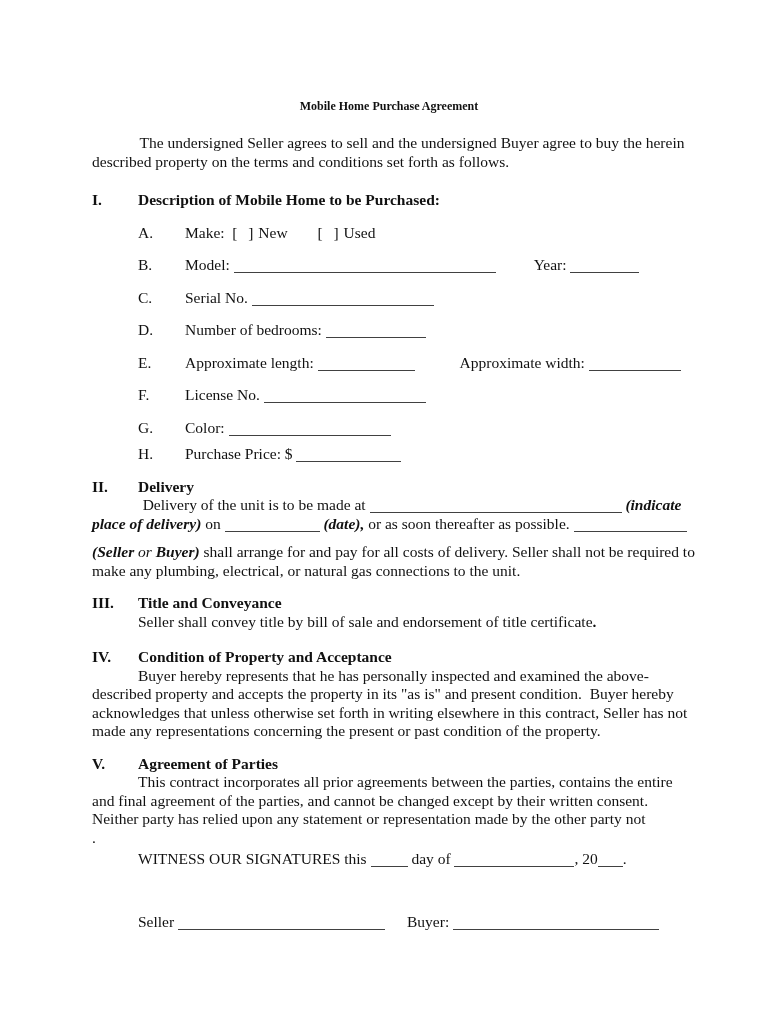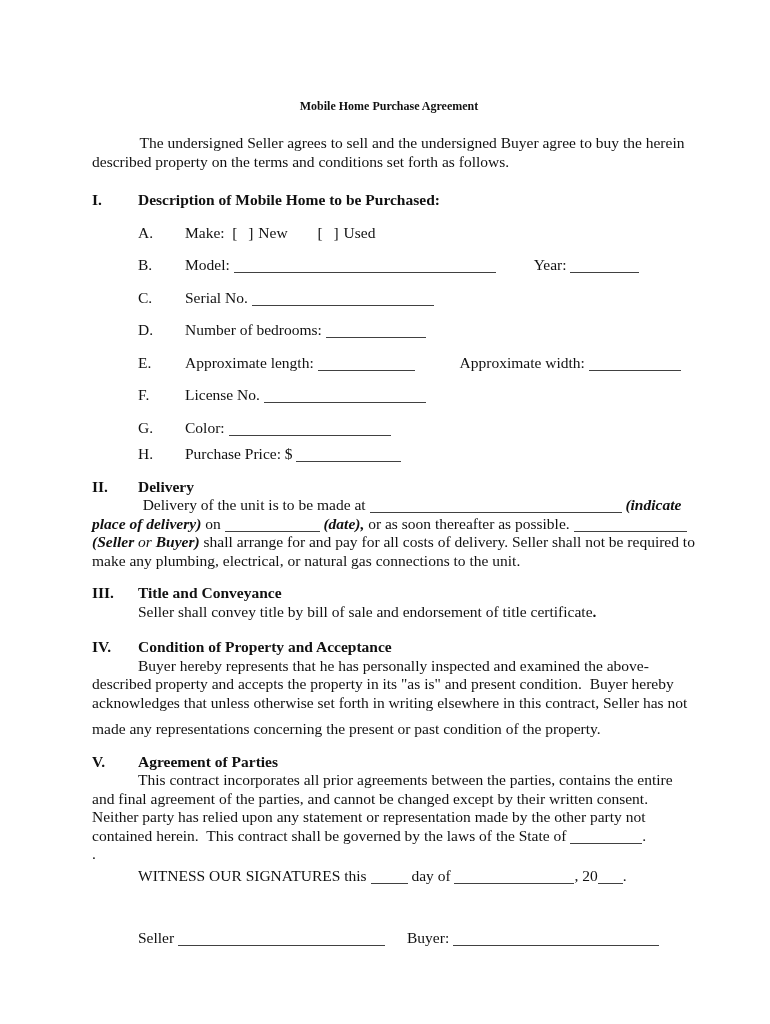--- a/index.html
+++ b/index.html
@@ -40,30 +40,29 @@
     <div class="line indent" style="margin-top: 14px;"><span class="letter">B.</span><span class="">Model: </span><span class="blank" style="width: 262px;"></span><span class="gap" style="width: 38px;"></span><span class="">Year: </span><span class="blank" style="width: 69px;"></span></div>
     <div class="line indent" style="margin-top: 14px;"><span class="letter">C.</span><span class="">Serial No. </span><span class="blank" style="width: 182px;"></span></div>
     <div class="line indent" style="margin-top: 14px;"><span class="letter">D.</span><span class="">Number of bedrooms: </span><span class="blank" style="width: 100px;"></span></div>
     <div class="line indent" style="margin-top: 14px;"><span class="letter">E.</span><span class="">Approximate length: </span><span class="blank" style="width: 97px;"></span><span class="gap" style="width: 42px;"></span><span class=""> Approximate width: </span><span class="blank" style="width: 92px;"></span></div>
     <div class="line indent" style="margin-top: 14px;"><span class="letter">F.</span><span class="">License No. </span><span class="blank" style="width: 162px;"></span></div>
     <div class="line indent" style="margin-top: 14px;"><span class="letter">G.</span><span class="">Color: </span><span class="blank" style="width: 162px;"></span></div>
     <div class="line indent" style="margin-top: 8px;"><span class="letter">H.</span><span class="">Purchase Price: $ </span><span class="blank" style="width: 105px;"></span></div>
     <div class="line" style="margin-top: 14px;"><span class="num">II.</span><span class="hd">Delivery</span></div>
     <div class="line indent" style="margin-top: 0px; text-align: center;"><span class="">Delivery of the unit is to be made at </span><span class="blank" style="width: 252px;"></span><span class=""> </span><span class="bi">(indicate</span></div>
     <div class="line" style="margin-top: 0px;"><span class="bi">place of delivery)</span><span class=""> on </span><span class="blank" style="width: 95px;"></span><span class=""> </span><span class="bi">(date),</span><span class=""> or as soon thereafter as possible. </span><span class="blank" style="width: 113px;"></span></div>
-    <div class="line" style="margin-top: 0px;"><span class="bi">(Seller</span><span class="i"> or </span><span class="bi">Buyer)</span><span class=""> shall arrange for and pay for all costs of delivery. Seller shall not be required to</span></div>
+    <div class="line" style="margin-top: 10px;"><span class="bi">(Seller</span><span class="i"> or </span><span class="bi">Buyer)</span><span class=""> shall arrange for and pay for all costs of delivery. Seller shall not be required to</span></div>
     <div class="line" style="margin-top: 0px;"><span class="">make any plumbing, electrical, or natural gas connections to the unit.</span></div>
     <div class="line" style="margin-top: 14px;"><span class="num">III.</span><span class="hd">Title and Conveyance</span></div>
     <div class="line indent" style="margin-top: 0px;"><span class="">Seller shall convey title by bill of sale and endorsement of title certificate</span><span class="b">.</span></div>
     <div class="line" style="margin-top: 17px;"><span class="num">IV.</span><span class="hd">Condition of Property and Acceptance</span></div>
     <div class="line indent" style="margin-top: 0px;"><span class="">Buyer hereby represents that he has personally inspected and examined the above-</span></div>
     <div class="line" style="margin-top: 0px;"><span class="">described property and accepts the property in its "as is" and present condition.  Buyer hereby</span></div>
     <div class="line" style="margin-top: 0px;"><span class="">acknowledges that unless otherwise set forth in writing elsewhere in this contract, Seller has not</span></div>
-    <div class="line" style="margin-top: 8px;"><span class="">made any representations concerning the present or past condition of the property.</span></div>
+    <div class="line" style="margin-top: 0px;"><span class="">made any representations concerning the present or past condition of the property.</span></div>
     <div class="line" style="margin-top: 14px;"><span class="num">V.</span><span class="hd">Agreement of Parties</span></div>
     <div class="line indent" style="margin-top: 0px;"><span class="">This contract incorporates all prior agreements between the parties, contains the entire</span></div>
     <div class="line" style="margin-top: 0px;"><span class="">and final agreement of the parties, and cannot be changed except by their written consent.</span></div>
     <div class="line" style="margin-top: 0px;"><span class="">Neither party has relied upon any statement or representation made by the other party not</span></div>
-    <div class="line" style="margin-top: 0px;"><span class="">contained herein.  This contract shall be governed by the laws of the State of </span><span class="blank" style="width: 72px;"></span><span class="">.</span></div>
     <div class="line" style="margin-top: 0px;"><span class="">.</span></div>
     <div class="line indent" style="margin-top: 3px;"><span class="">WITNESS OUR SIGNATURES this </span><span class="blank" style="width: 37px;"></span><span class=""> day of </span><span class="blank" style="width: 120px;"></span><span class="">, 20</span><span class="blank" style="width: 25px;"></span><span class="">.</span></div>
     <div class="line indent" style="margin-top: 44px;"><span class="">Seller </span><span class="blank" style="width: 207px;"></span><span class="gap" style="width: 22px;"></span><span class="">Buyer: </span><span class="blank" style="width: 206px;"></span></div>
   </div>
 
 </body></html>

